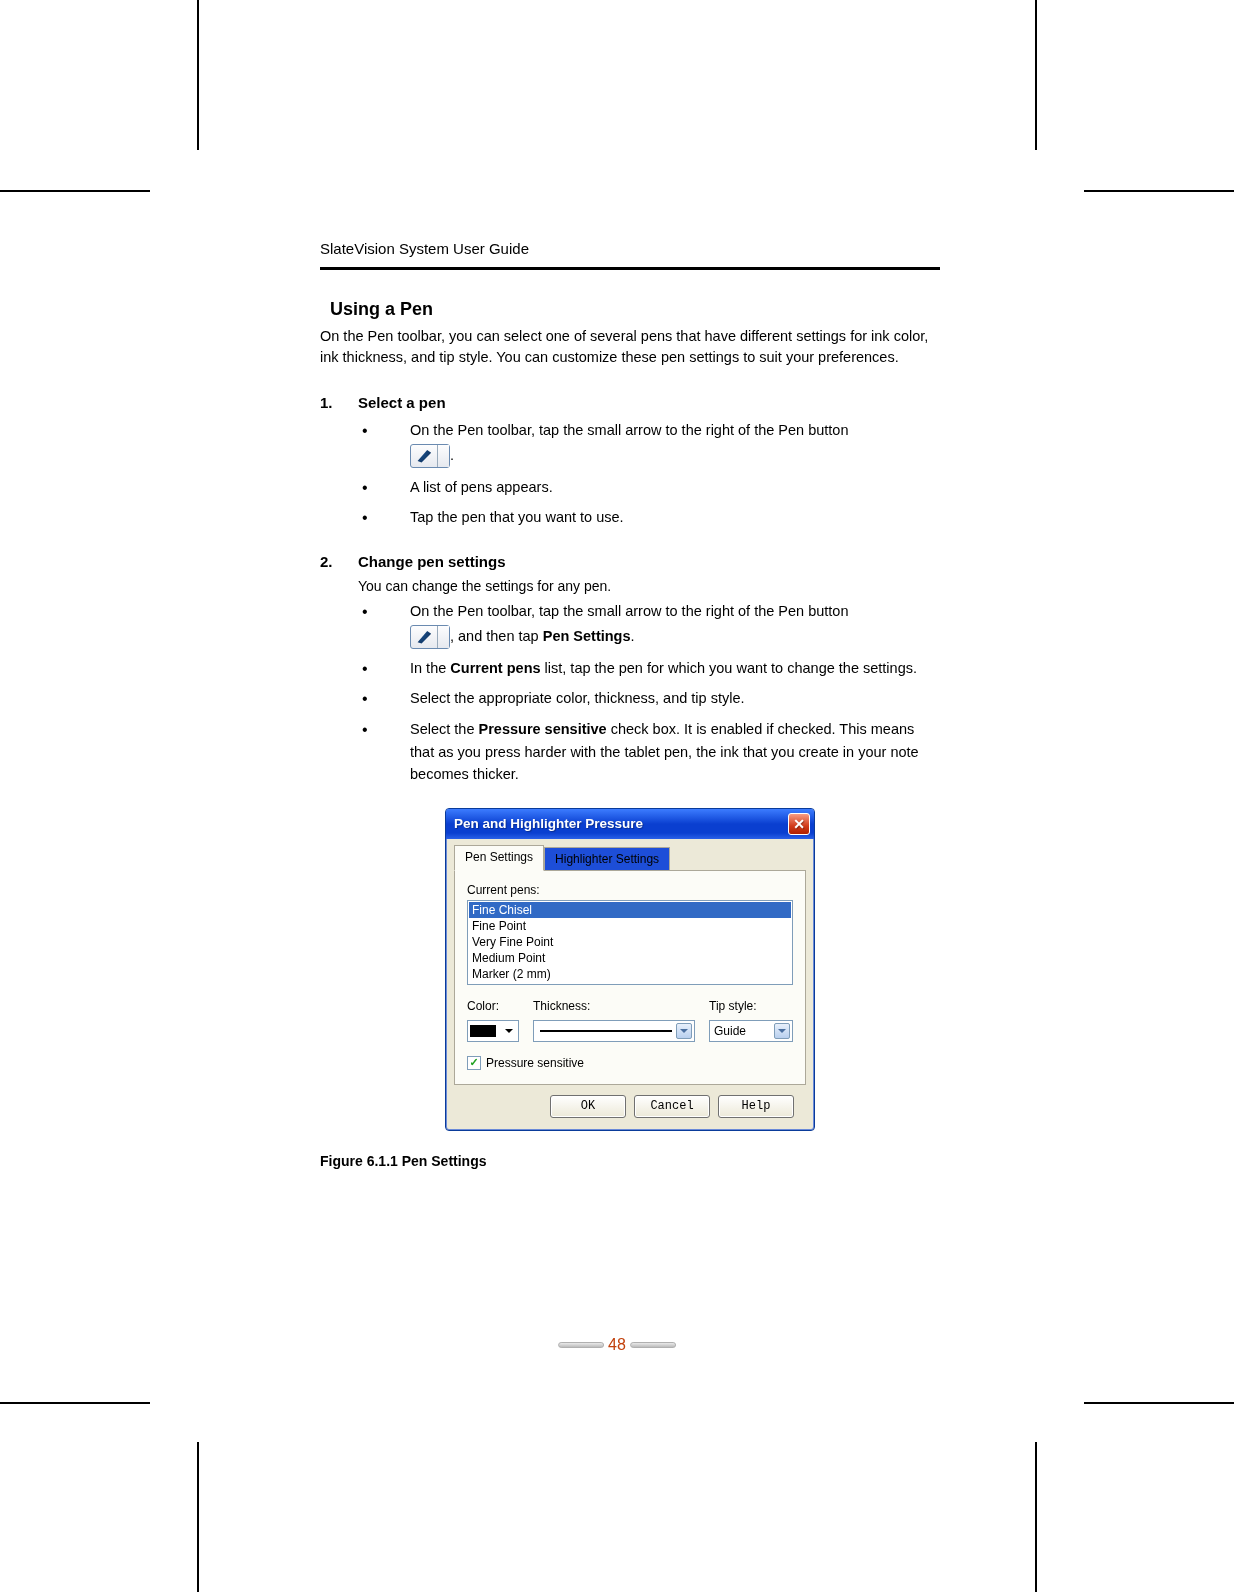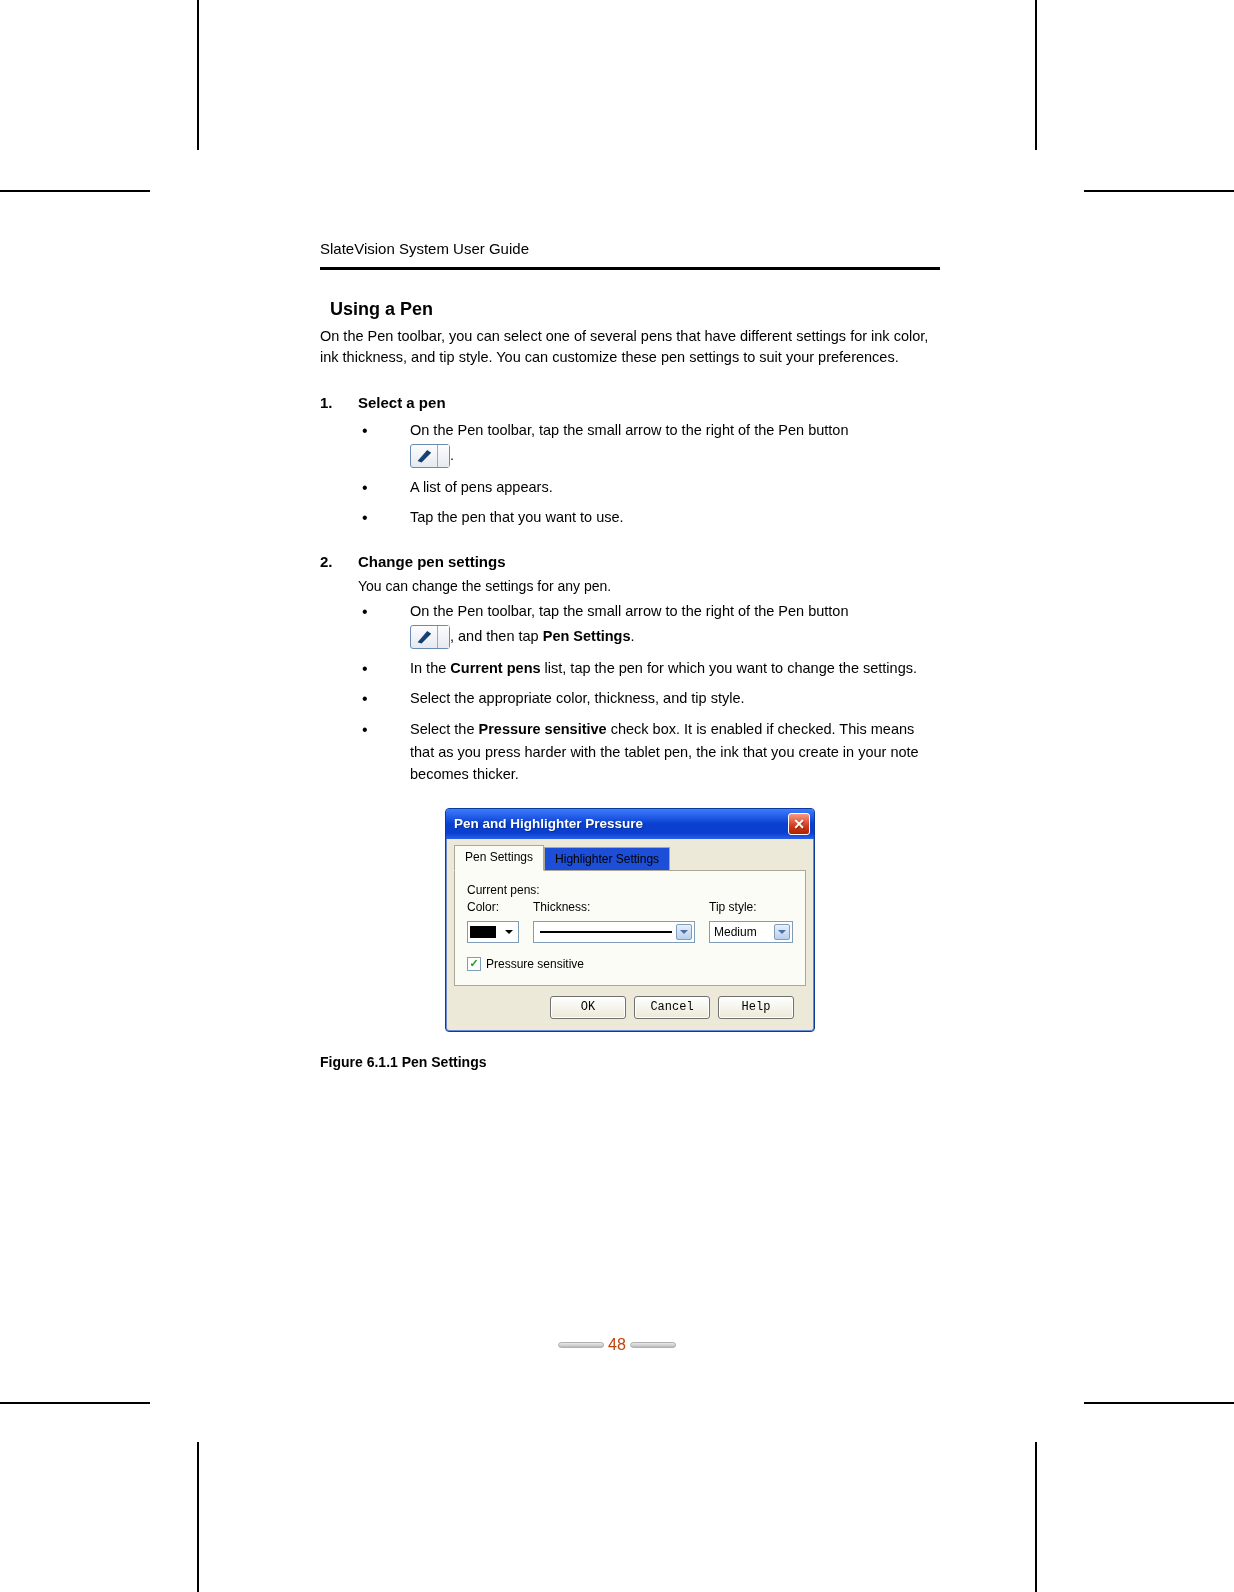--- a/index.html
+++ b/index.html
@@ -361,41 +361,48 @@
           <span>✕</span>
         </div>
       </div>
       <div class="dialog-body">
         <div class="tab-strip">
           <div class="tab active">Pen Settings</div>
           <div class="tab inactive">Highlighter Settings</div>
         </div>
         <div class="tab-panel">
           <div class="lbl">Current pens:</div>
+          <div class="listbox">
+            <div class="row selected">Fine Chisel</div>
+            <div class="row">Fine Point</div>
+            <div class="row">Very Fine Point</div>
+            <div class="row">Medium Point</div>
+            <div class="row">Marker (2 mm)</div>
+          </div>
           <div class="triple">
             <div class="lbl">Color:</div>
             <div class="lbl">Thickness:</div>
             <div class="lbl">Tip style:</div>
           </div>
           <div class="triple">
             <div>
               <div class="color-combo">
                 <div class="swatch"></div>
                 <div class="combo-arrow"></div>
               </div>
             </div>
             <div>
               <div class="thickness-combo">
                 <div class="thickness-line"></div>
                 <div class="xp-dd"></div>
               </div>
             </div>
             <div>
               <div class="tip-combo">
-                <span class="txt">Medium</span>
+                <span class="txt">Guide</span>
                 <div class="xp-dd"></div>
               </div>
             </div>
           </div>
           <div class="check">
             <div class="checkbox">✓</div>
             <span>Pressure sensitive</span>
           </div>
         </div>
         <div class="dialog-buttons">

